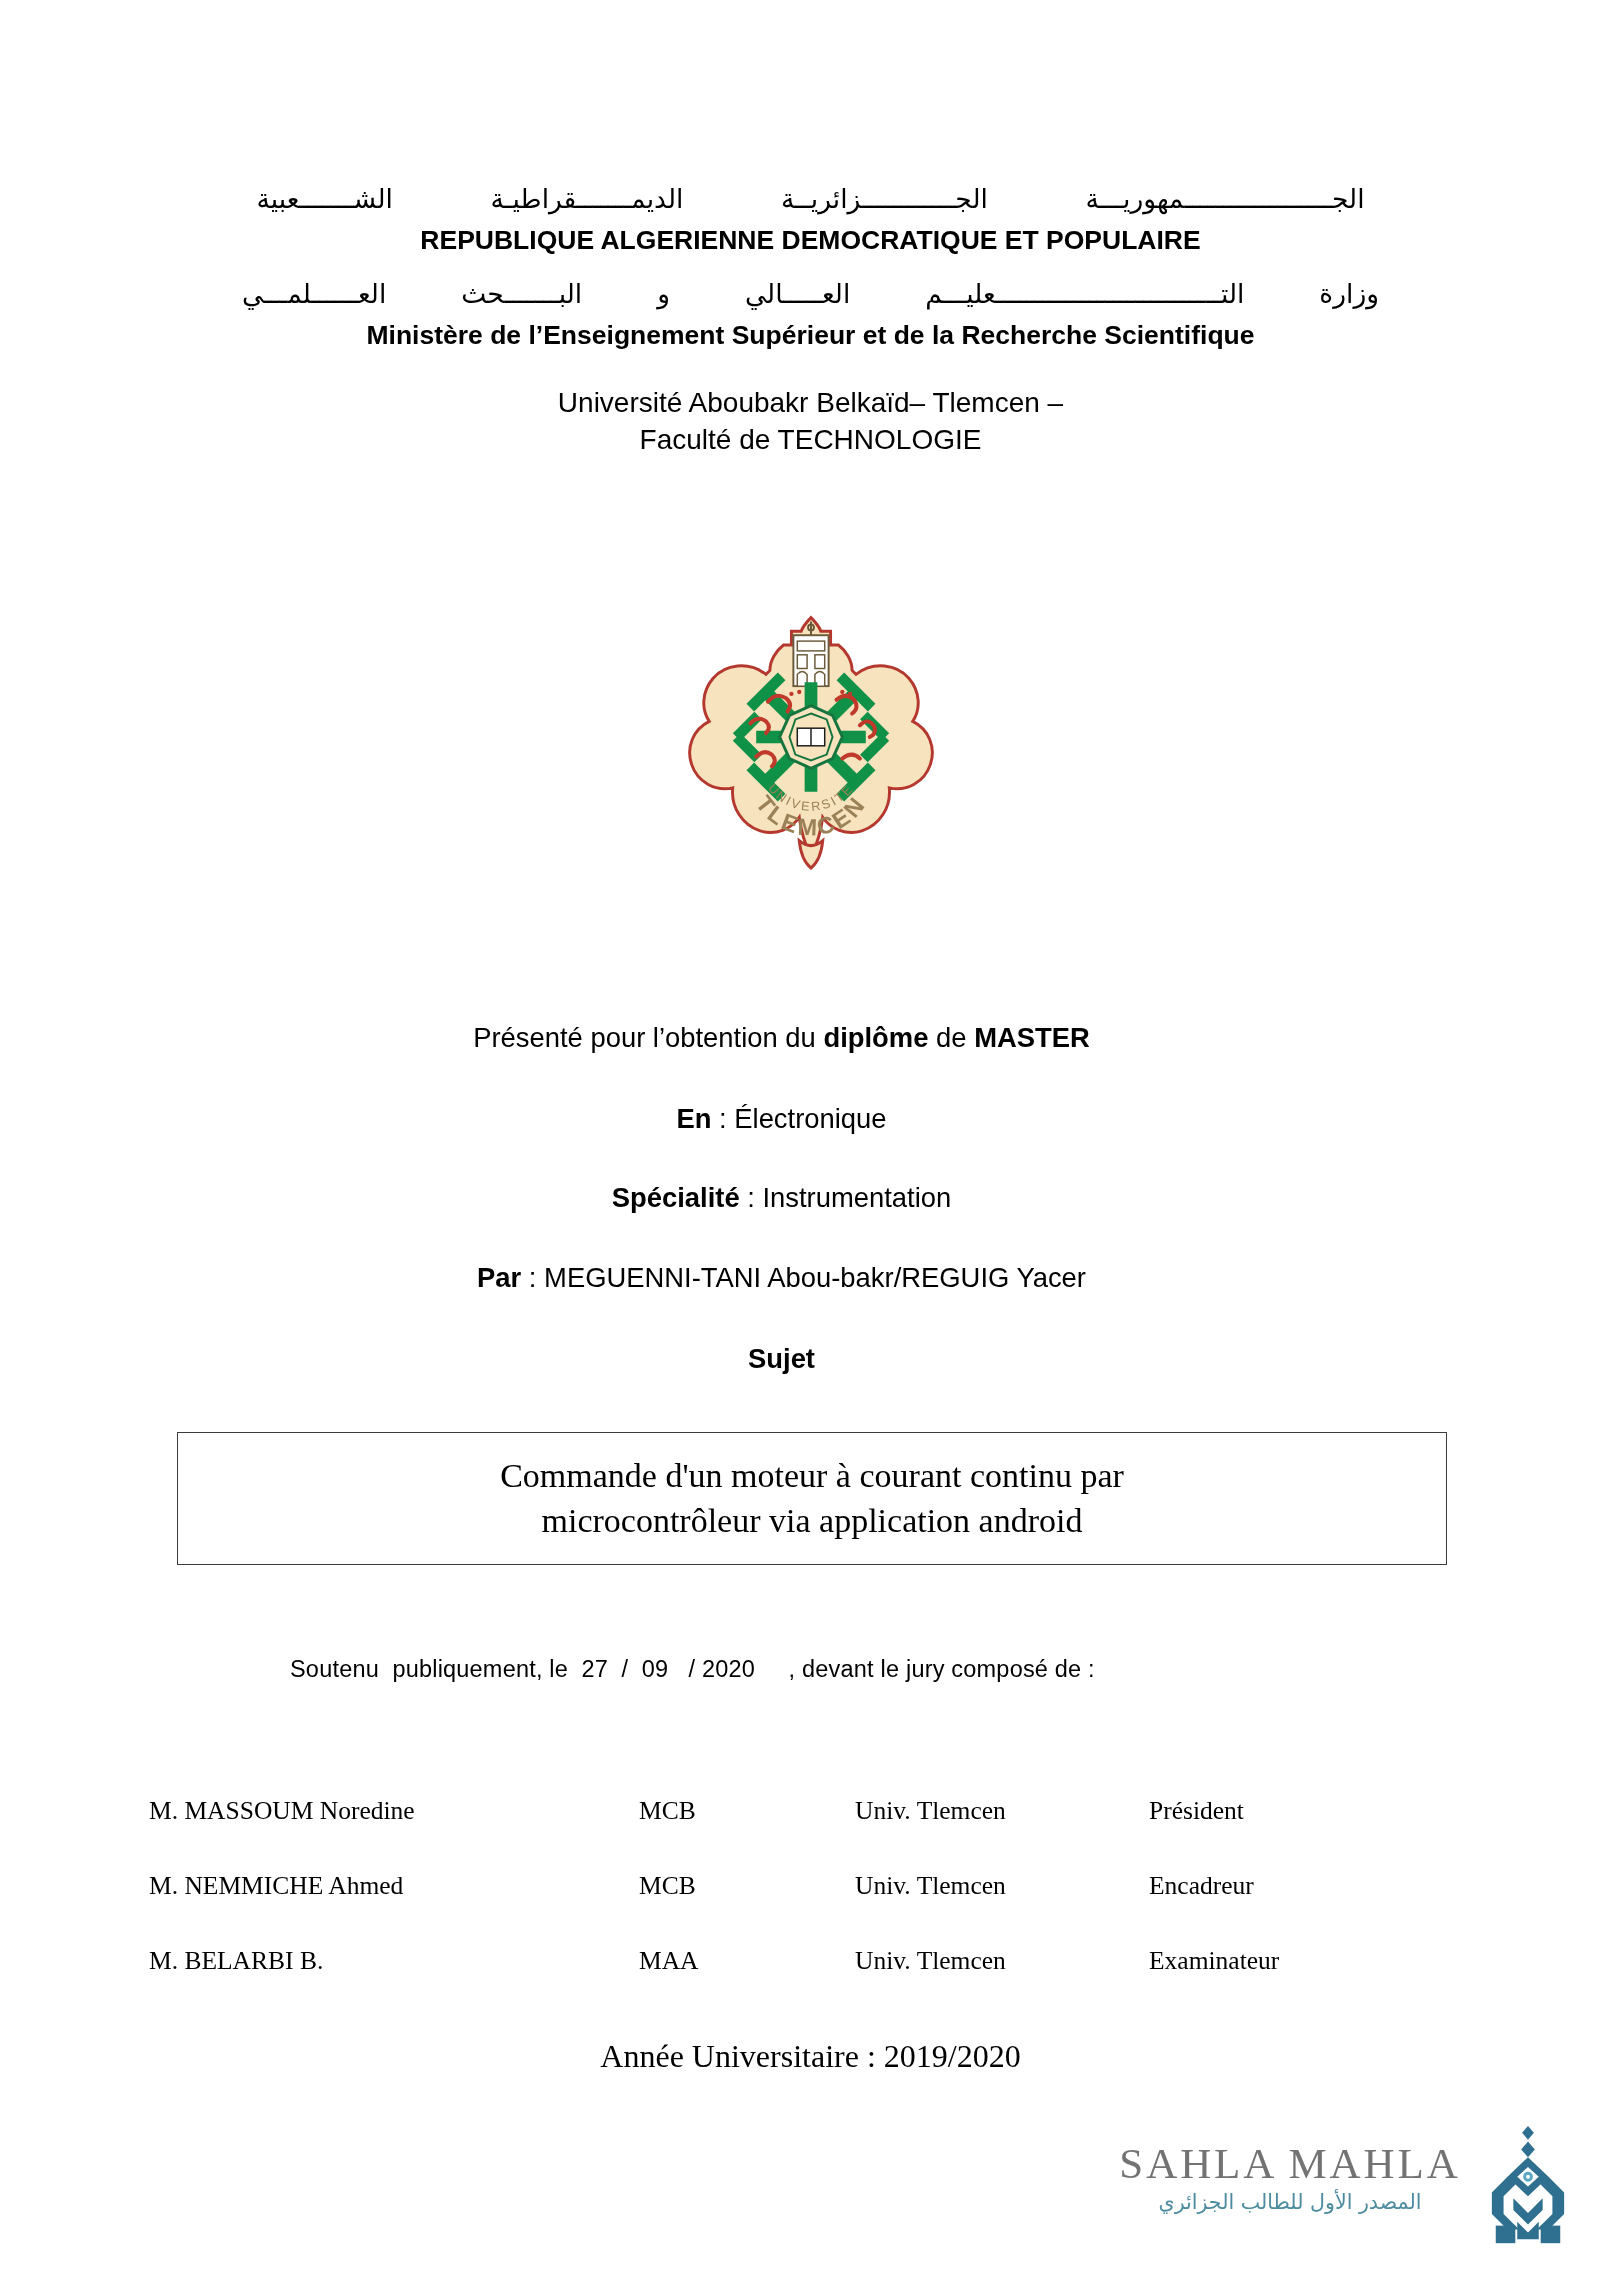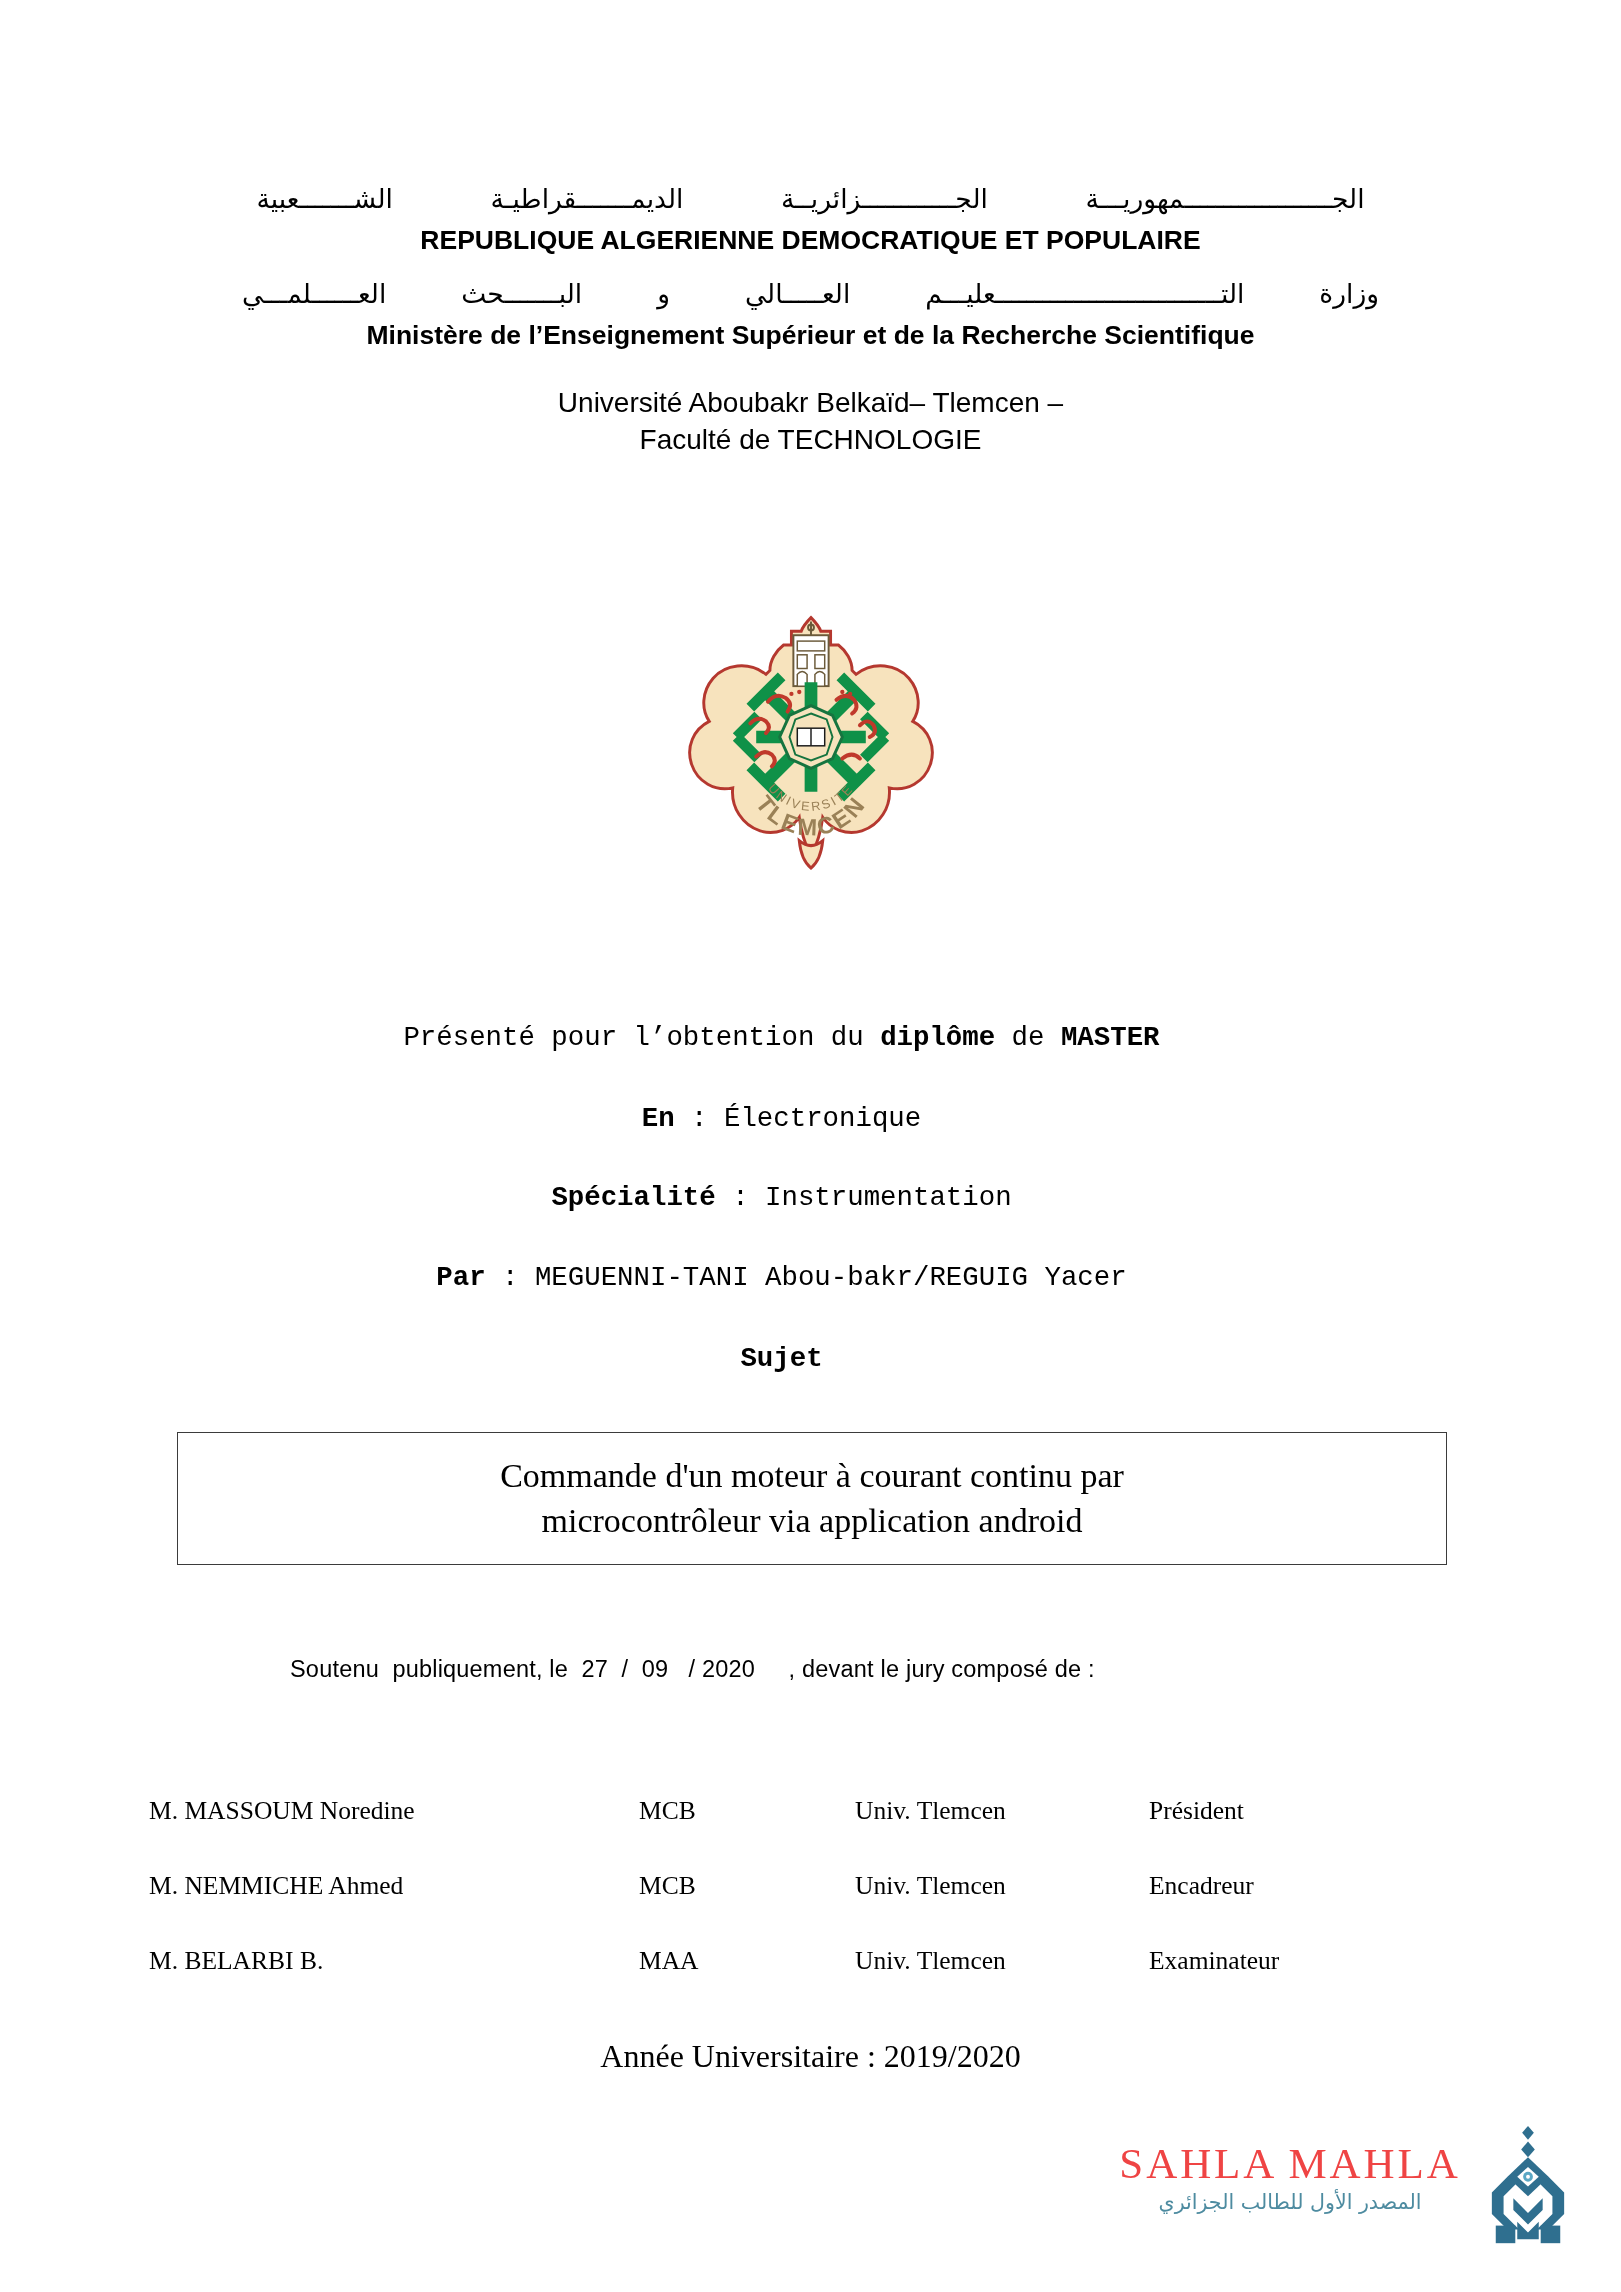--- a/index.html
+++ b/index.html
@@ -98,21 +98,20 @@
     font-size: 37px;
     font-weight: bold;
     letter-spacing: 0.5px;
   }
   .center-line {
     position: absolute;
     left: 0;
     width: 1563px;
     text-align: center;
     font-size: 27.4px;
-    font-family: Liberation Mono, monospace;
   }
   .center-line b { font-weight: bold; }
   .l-presente { top: 1022px; }
   .l-en       { top: 1103px; }
   .l-spec     { top: 1182px; }
   .l-par      { top: 1262px; }
   .l-sujet    { top: 1343px; font-weight: bold; }
 
   
   .subject-box {
@@ -191,21 +190,21 @@
     position: absolute;
     left: 0;
     top: 9.8px;
     width: 384px;
     text-align: center;
   }
   .wm-main {
     font-family: "Liberation Serif", serif;
     font-size: 43px;
     letter-spacing: 2.9px;
-    color: #ef4444;
+    color: #737373;
     line-height: 1;
   }
   .wm-sub {
     font-family: "DejaVu Sans", sans-serif;
     direction: rtl;
     font-size: 20.6px;
     color: #4d8ba0;
     margin-top: 6.9px;
     line-height: 1;
   }

